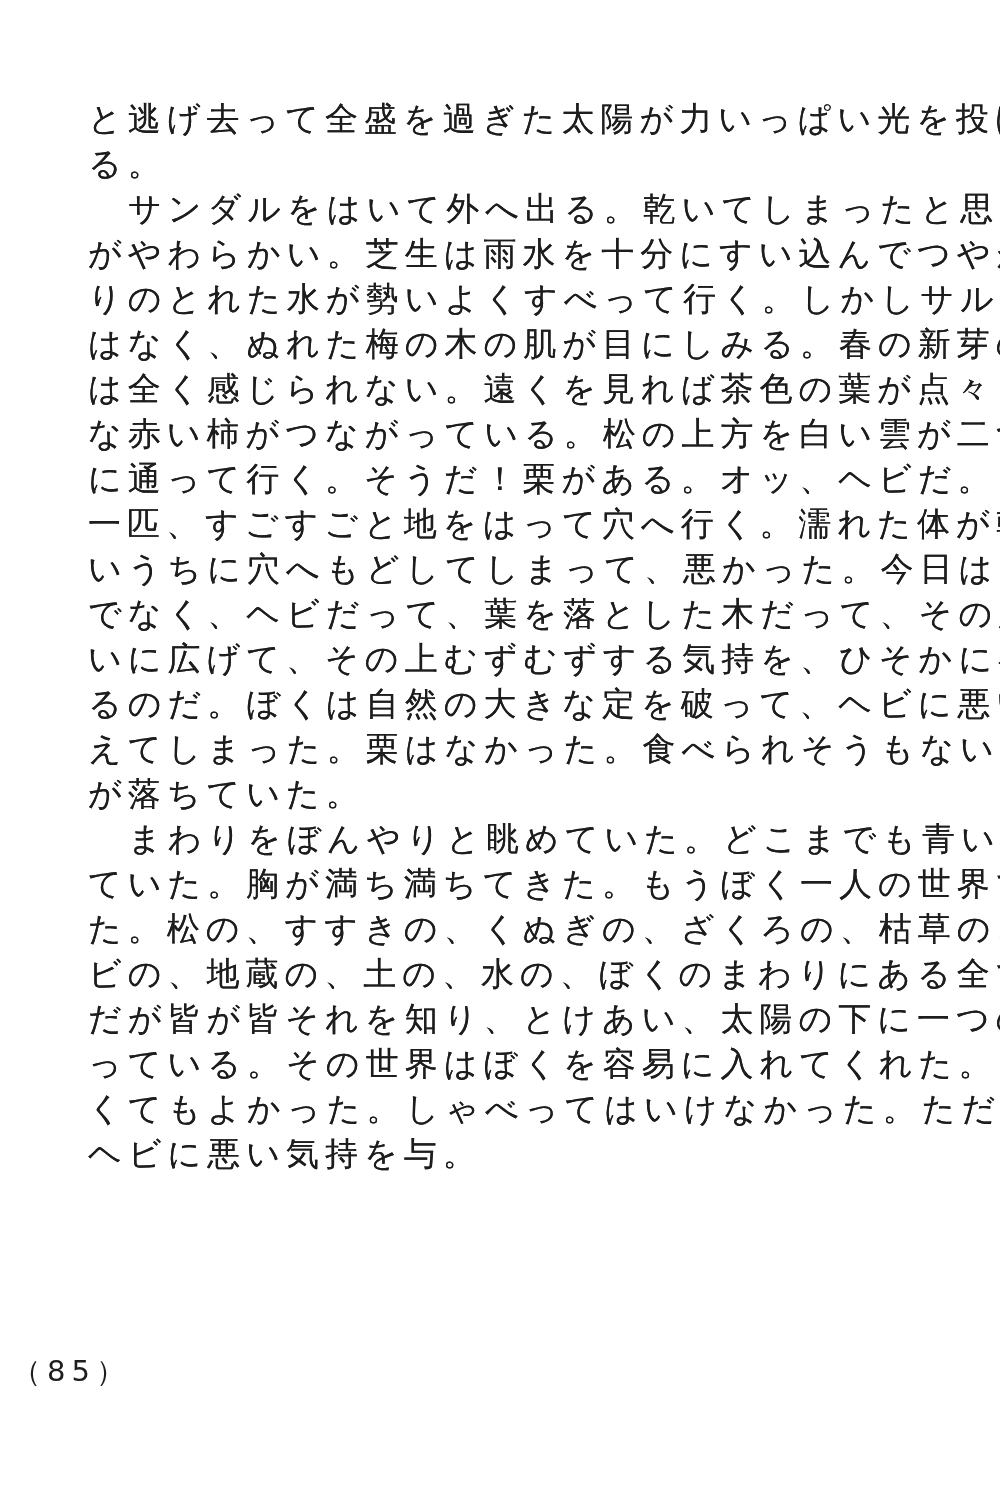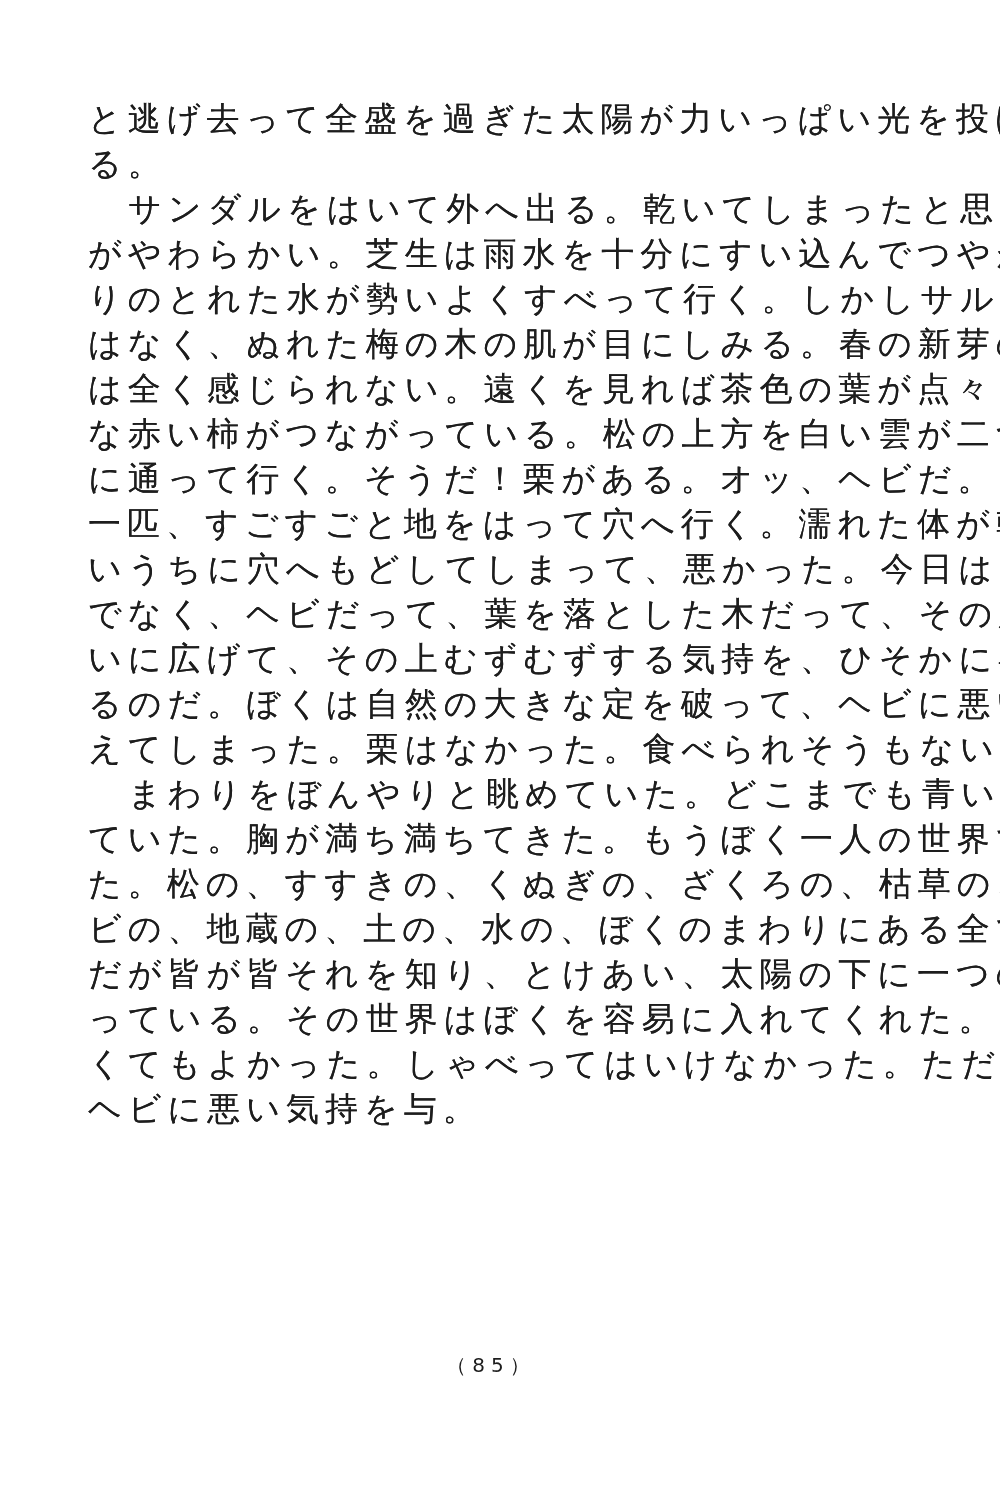--- a/index.html
+++ b/index.html
@@ -33,22 +33,22 @@
     text-shadow: 0 0 0.4px #333;
   }
   .text-line.indent {
     padding-left: 40px;
   }
   .page-number {
     position: absolute;
     left: 12px;
     right: 30px;
     top: 1352px;
-    text-align: center;
-    font-size: 20px;
+    text-align: left;
+    font-size: 29px;
     letter-spacing: 6px;
     color: #1d1d1d;
   }
 </style>
 </head>
 <body>
 
 <div class="scan-page">
   <div class="text-block">
     <div class="text-line">と逃げ去って全盛を過ぎた太陽が力いっぱい光を投げかけてい</div>
@@ -59,20 +59,21 @@
     <div class="text-line">はなく、ぬれた梅の木の肌が目にしみる。春の新芽の息苦しさ</div>
     <div class="text-line">は全く感じられない。遠くを見れば茶色の葉が点々とし、小さ</div>
     <div class="text-line">な赤い柿がつながっている。松の上方を白い雲が二つ、急ぎ足</div>
     <div class="text-line">に通って行く。そうだ！栗がある。オッ、ヘビだ。シマヘビが</div>
     <div class="text-line">一匹、すごすごと地をはって穴へ行く。濡れた体が乾ききらな</div>
     <div class="text-line">いうちに穴へもどしてしまって、悪かった。今日は、ぼく一人</div>
     <div class="text-line">でなく、ヘビだって、葉を落とした木だって、その胸をいっぱ</div>
     <div class="text-line">いに広げて、その上むずむずする気持を、ひそかに喜こんでい</div>
     <div class="text-line">るのだ。ぼくは自然の大きな定を破って、ヘビに悪い気持を与</div>
     <div class="text-line">えてしまった。栗はなかった。食べられそうもない薄いのだけ</div>
+    <div class="text-line">が落ちていた。</div>
     <div class="text-line indent">まわりをぼんやりと眺めていた。どこまでも青い、空を眺め</div>
     <div class="text-line">ていた。胸が満ち満ちてきた。もうぼく一人の世界ではなかっ</div>
     <div class="text-line">た。松の、すすきの、くぬぎの、ざくろの、枯草の、雲の、ヘ</div>
     <div class="text-line">ビの、地蔵の、土の、水の、ぼくのまわりにある全ての世界で、</div>
     <div class="text-line">だが皆が皆それを知り、とけあい、太陽の下に一つの世界を造</div>
     <div class="text-line">っている。その世界はぼくを容易に入れてくれた。しゃべらな</div>
     <div class="text-line">くてもよかった。しゃべってはいけなかった。ただ皆にならっ</div>
     <div class="text-line">ヘビに悪い気持を与。</div>
   </div>
   <div class="page-number">（85）</div>

